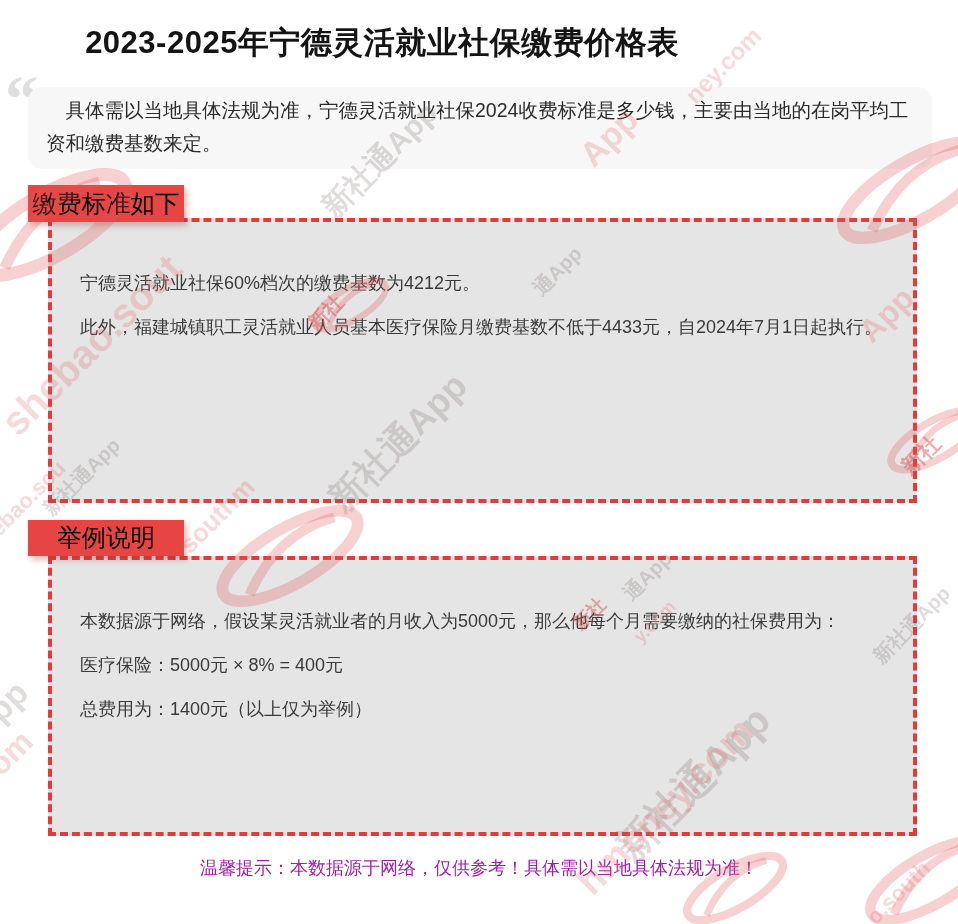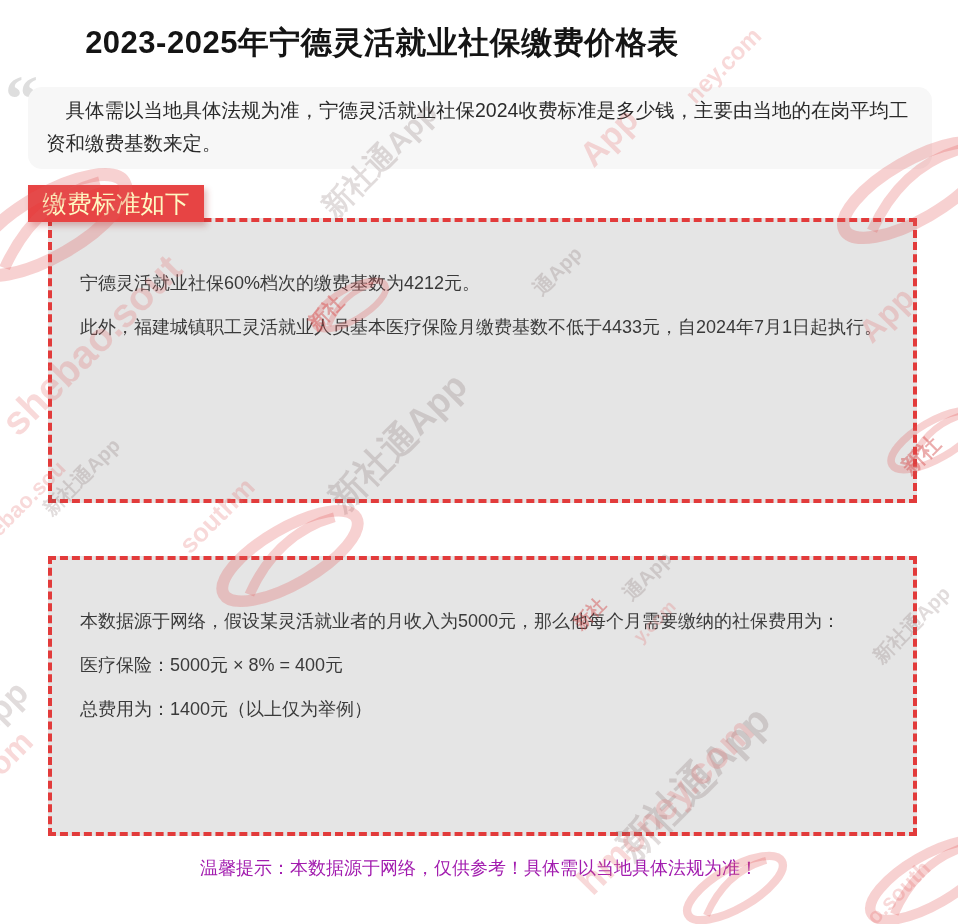--- a/index.html
+++ b/index.html
@@ -28,22 +28,22 @@
   
   .intro{
     position:absolute;left:28px;top:87px;width:904px;height:82px;
     box-sizing:border-box;background:#f7f7f7;border-radius:14px;
     padding:7px 18px;font-size:19.5px;line-height:33px;color:#2b2b2b;
     text-indent:1em;z-index:2;
   }
 
   
   .sec-label{
-    position:absolute;left:28px;width:176px;height:37px;
-    background:#e74444;color:#fef9c3;font-size:24.5px;line-height:37px;
+    position:absolute;left:28px;width:156px;height:37px;
+    background:#e74444;color:#000000;font-size:24.5px;line-height:37px;
     text-align:center;z-index:3;
     box-shadow:3px 4px 6px rgba(160,40,40,.30);
   }
   #label1{top:185px;}
   #label2{top:520px;height:36px;line-height:36px;}
 
   
   .panel{
     position:absolute;left:48px;width:869px;box-sizing:border-box;
     background:#e5e5e5;border:4px dashed #e23b3b;
@@ -80,20 +80,21 @@
   <div class="quote">“</div>
 
   <div class="intro">具体需以当地具体法规为准，宁德灵活就业社保2024收费标准是多少钱，主要由当地的在岗平均工资和缴费基数来定。</div>
 
   <div class="sec-label" id="label1">缴费标准如下</div>
   <div class="panel" id="panel1">
       <p>宁德灵活就业社保60%档次的缴费基数为4212元。</p>
       <p>此外，福建城镇职工灵活就业人员基本医疗保险月缴费基数不低于4433元，自2024年7月1日起执行。</p>
     </div>
 
+  <div class="sec-label" id="label2">举例说明</div>
   <div class="panel" id="panel2">
       <p>本数据源于网络，假设某灵活就业者的月收入为5000元，那么他每个月需要缴纳的社保费用为：</p>
       <p>医疗保险：5000元 × 8% = 400元</p>
       <p>总费用为：1400元（以上仅为举例）</p>
     </div>
 
   <div class="footer">温馨提示：本数据源于网络，仅供参考！具体需以当地具体法规为准！</div>
 
   <div id="wm">
       <span class="wm-t" style="left: 340px; top: 189px; font-size: 30px; color: rgba(120, 95, 95, 0.22);">新社通App</span>

